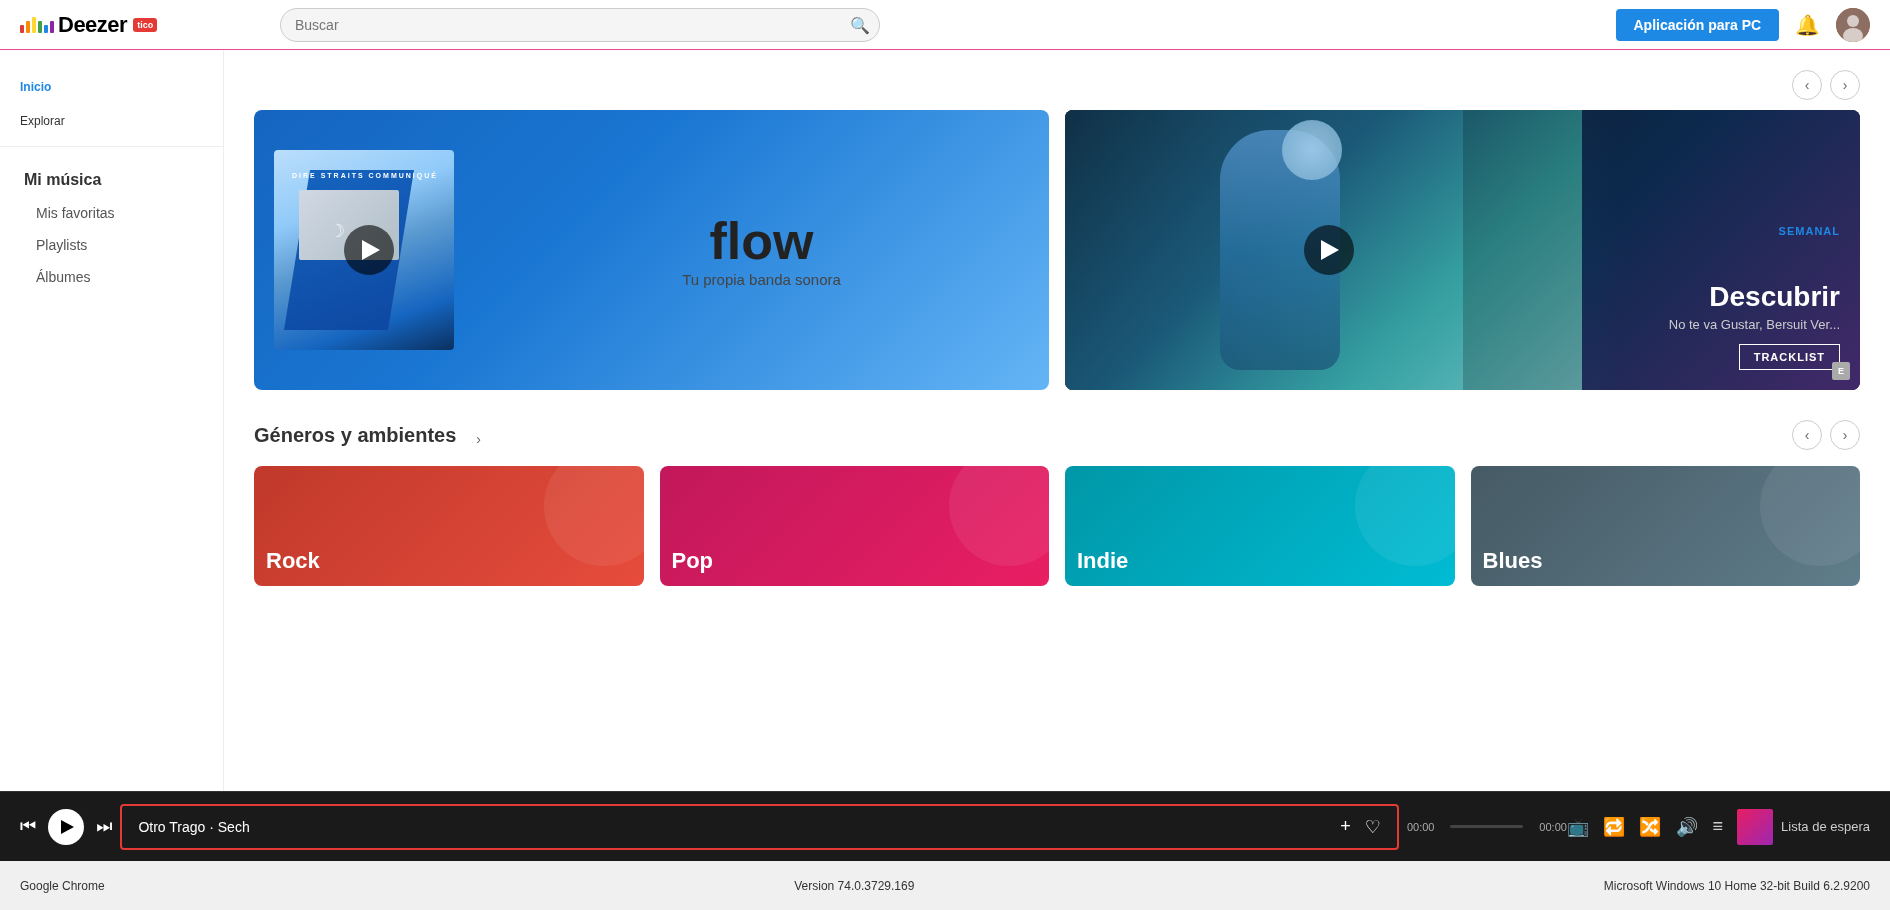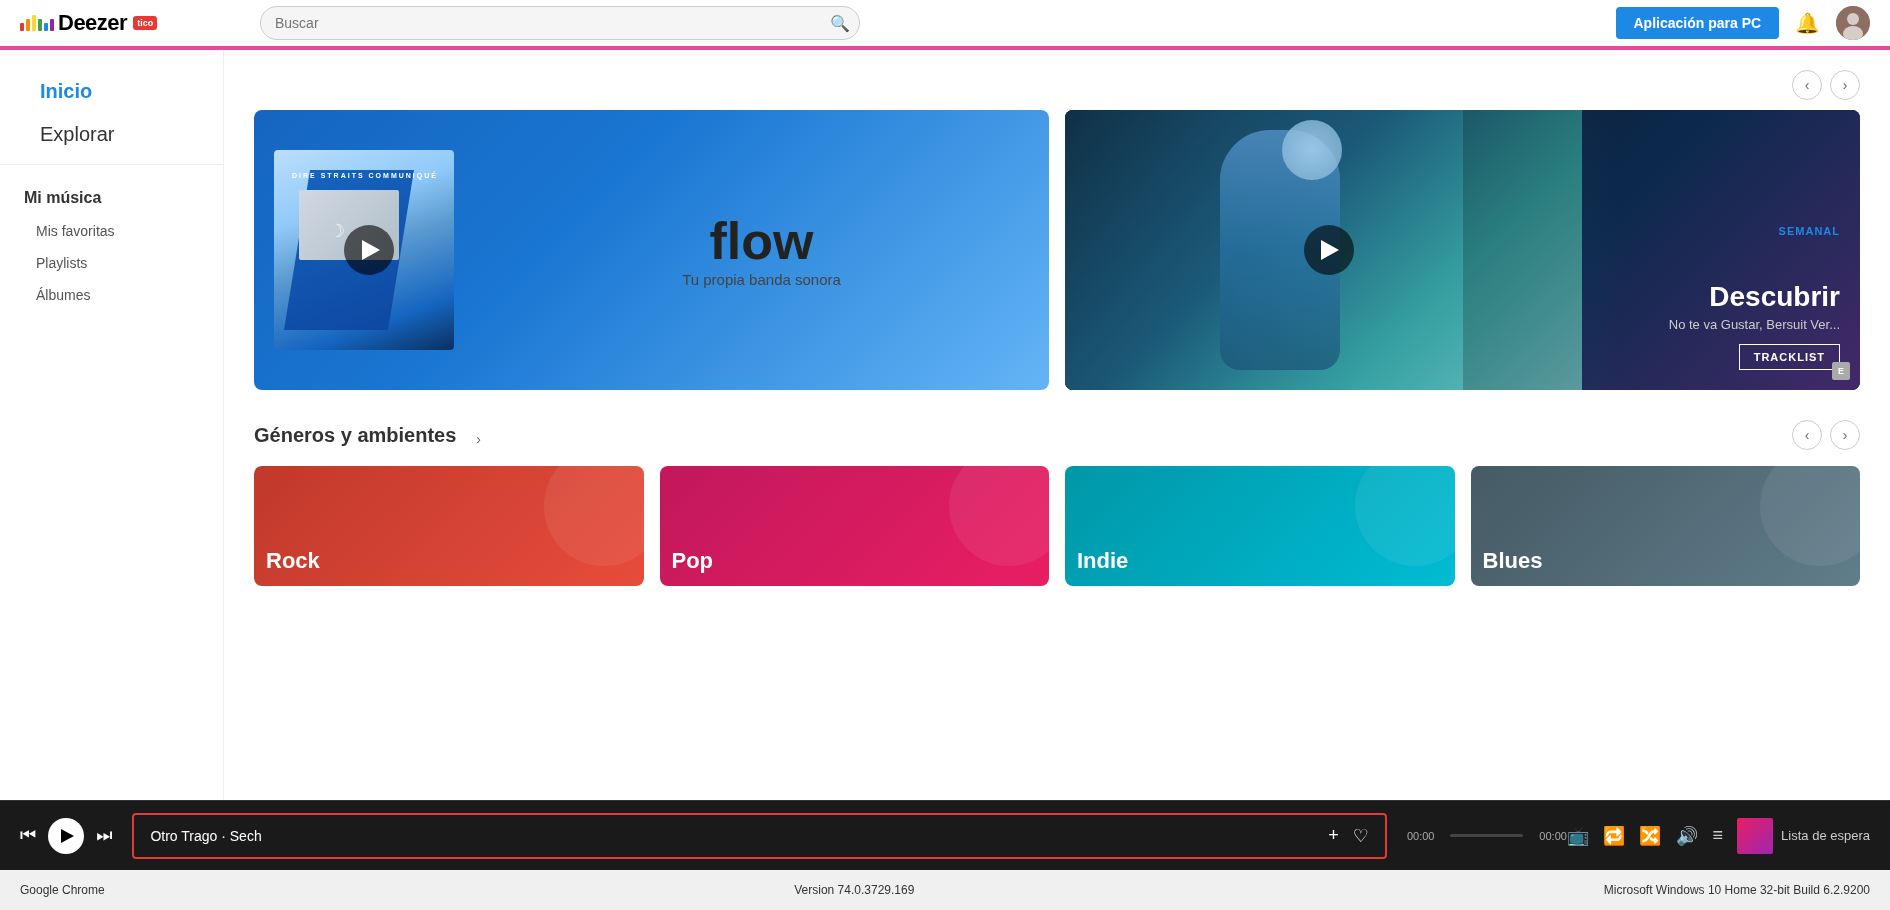--- a/index.html
+++ b/index.html
@@ -5,22 +5,23 @@
     * { margin: 0; padding: 0; box-sizing: border-box; }
     body { font-family: 'Arial', sans-serif; background: #fff; width: 1890px; height: 910px; overflow: hidden; display: flex; flex-direction: column; }
 
     
     .topbar {
       height: 50px;
       background: #fff;
       display: flex;
       align-items: center;
       padding: 0 20px;
-      border-bottom: 4px solid #ec4899;
+      border-bottom: 1px solid #ec4899;
       flex-shrink: 0;
+      gap: 20px;
     }
     .logo-area {
       width: 220px;
       display: flex;
       align-items: center;
       gap: 6px;
     }
     .deezer-logo {
       display: flex;
       align-items: center;
@@ -127,22 +128,22 @@
 
     
     .sidebar {
       width: 224px;
       background: #fff;
       border-right: 1px solid #eee;
       padding: 20px 0;
       flex-shrink: 0;
     }
     .sidebar-nav-item {
-      padding: 10px 40px;
-      font-size: 20px;
+      padding: 10px 20px;
+      font-size: 12px;
       cursor: pointer;
       color: #333;
     }
     .sidebar-nav-item.active {
       color: #1e88e5;
       font-weight: bold;
     }
     .sidebar-section-title {
       padding: 16px 24px 8px;
       font-size: 16px;
@@ -420,21 +421,21 @@
       height: 0;
       border-style: solid;
       border-width: 7px 0 7px 13px;
       border-color: transparent transparent transparent #000;
       margin-left: 2px;
     }
 
     
     .now-playing-area {
       flex: 1;
-      margin: 0 20px;
+      margin: 0 8px;
       border: 2px solid #e53935;
       border-radius: 4px;
       height: 46px;
       display: flex;
       align-items: center;
       padding: 0 16px;
     }
     .track-info {
       flex: 1;
       display: flex;
@@ -506,21 +507,21 @@
     }
     .progress-bar-fill {
       width: 0%;
       height: 100%;
       background: #ccc;
       border-radius: 2px;
     }
 
     
     .system-bar {
-      height: 40px;
+      height: 49px;
       background: #f0f0f0;
       display: flex;
       align-items: center;
       padding: 0 20px;
       justify-content: space-between;
       flex-shrink: 0;
     }
     .system-info {
       font-size: 12px;
       color: #333;

